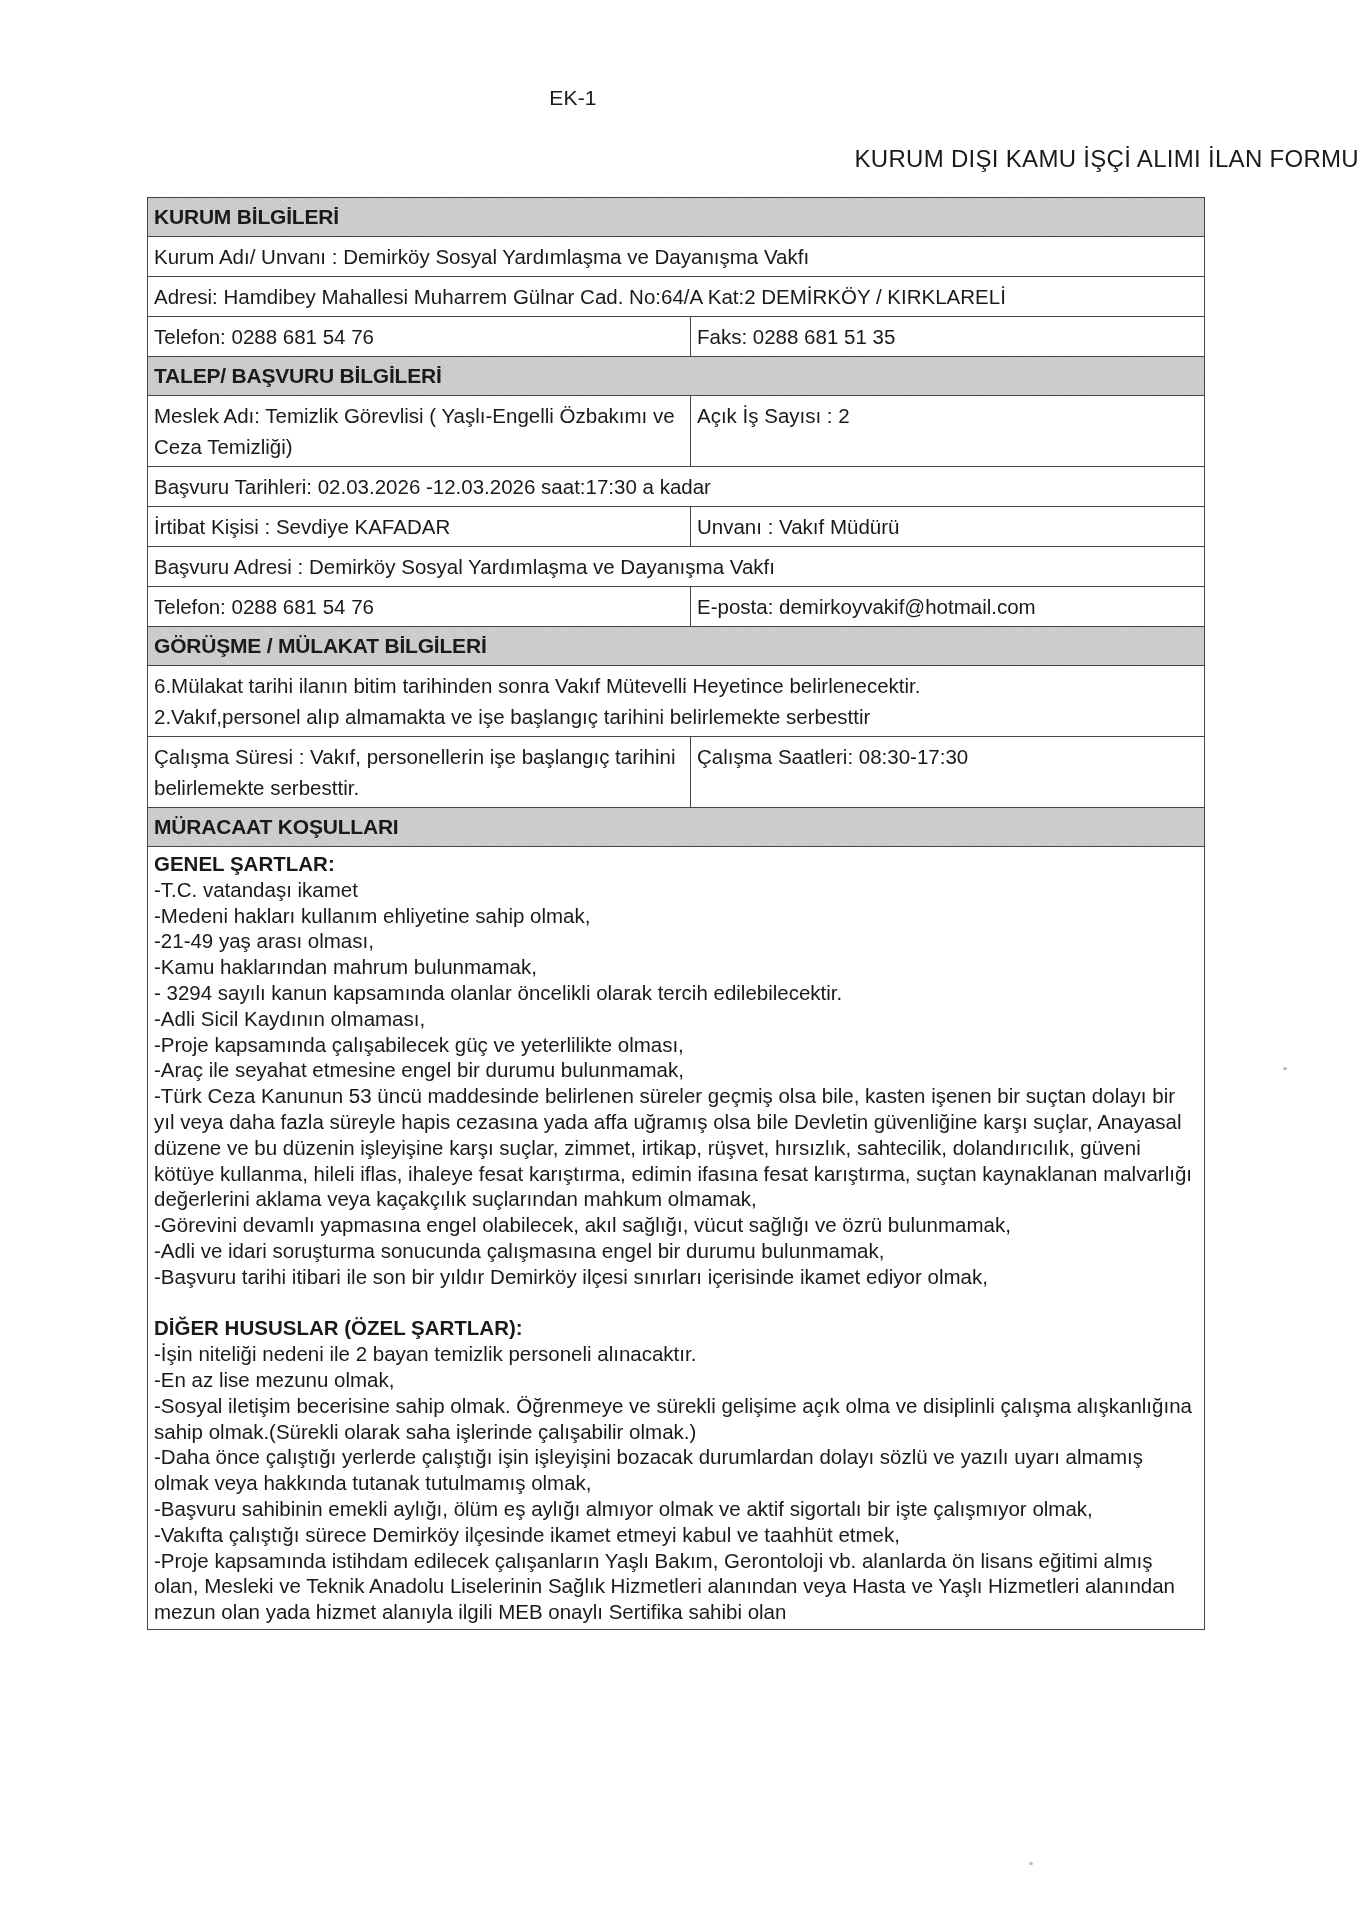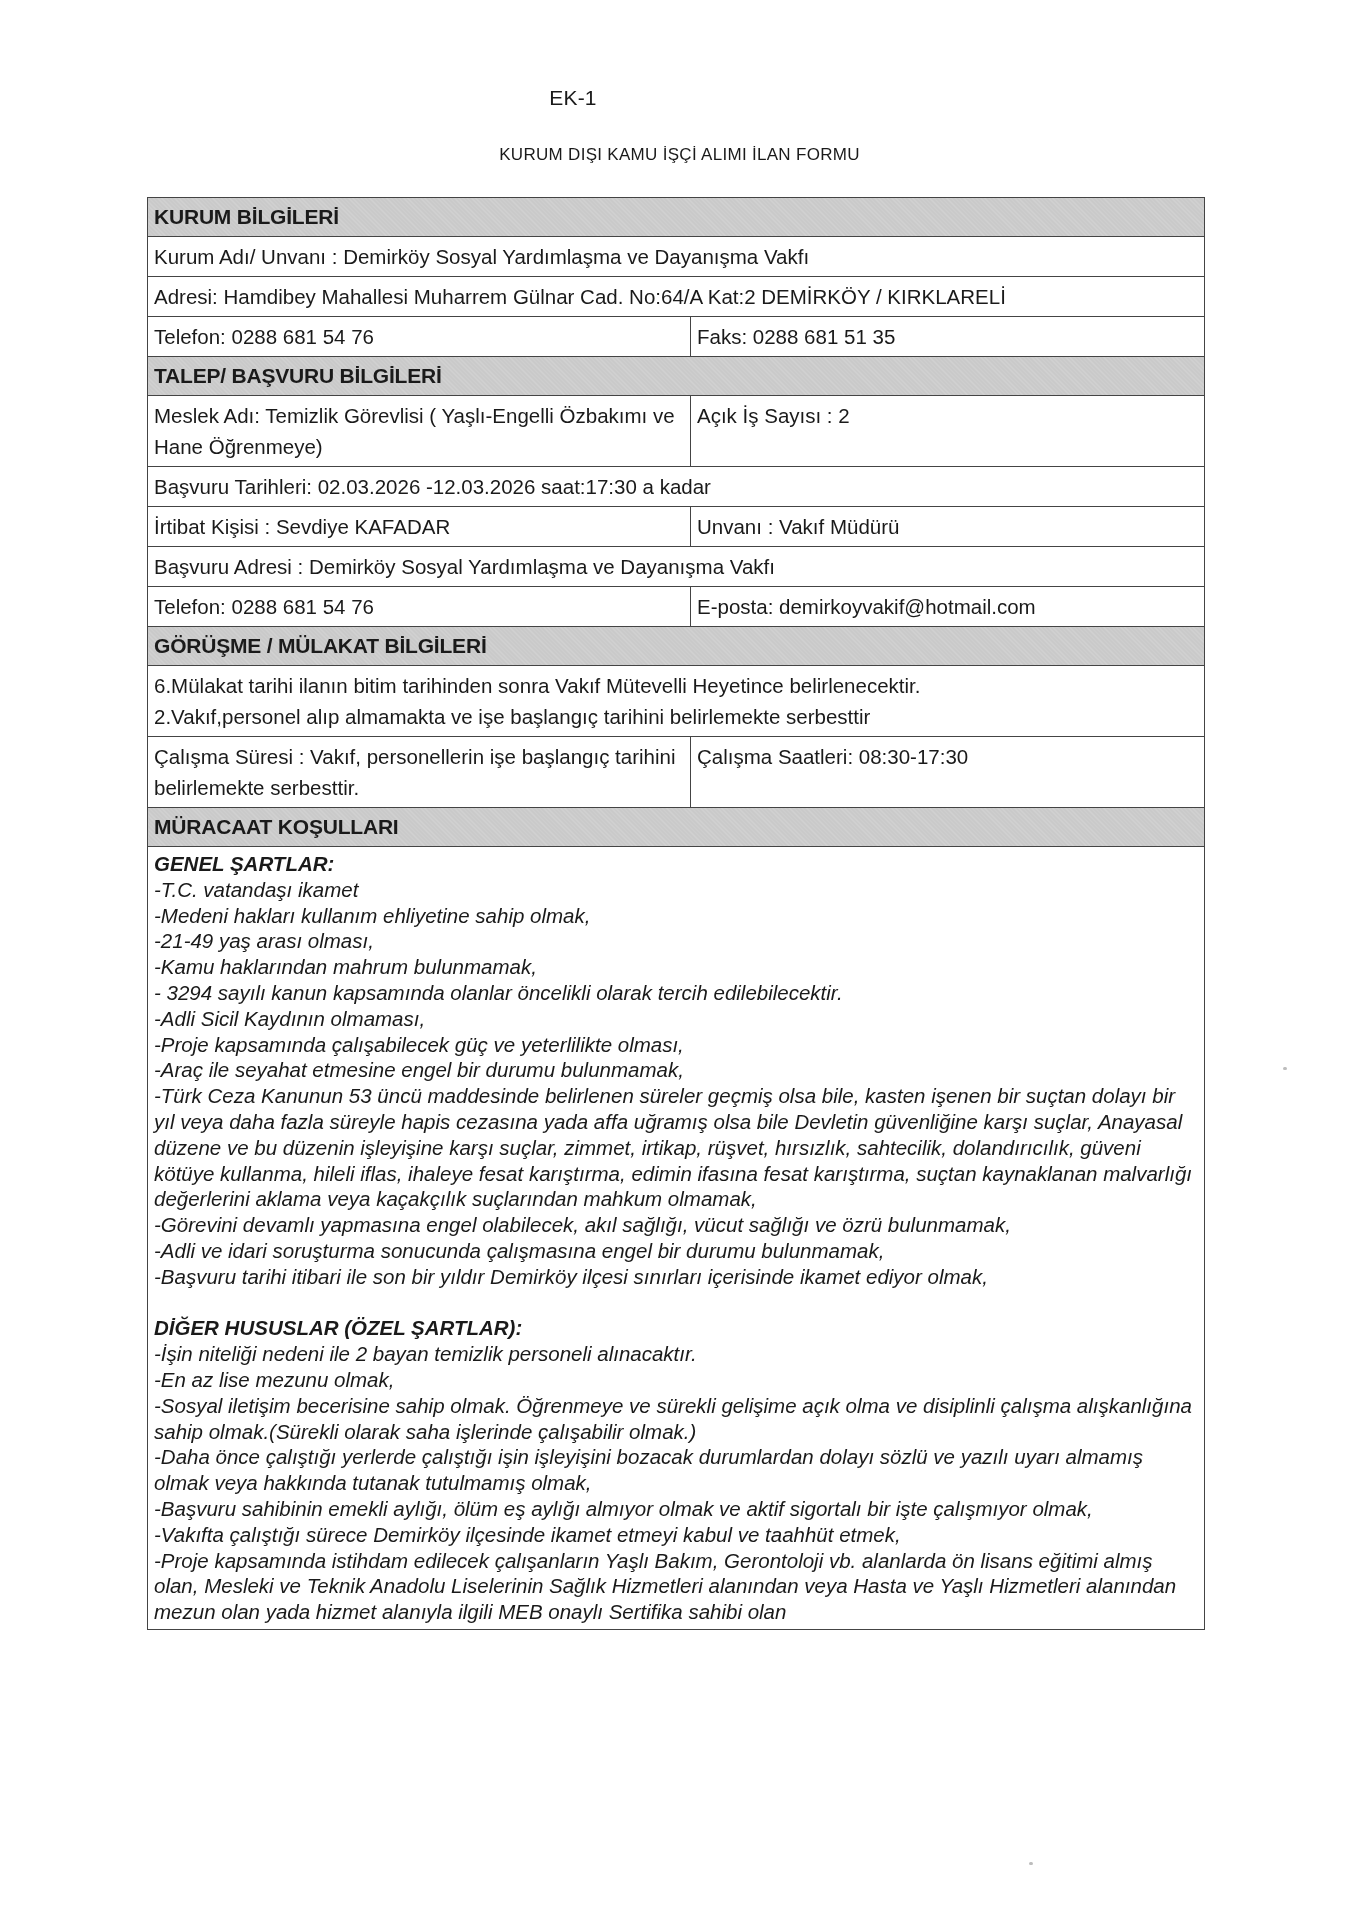--- a/index.html
+++ b/index.html
@@ -7,41 +7,41 @@
     width: 1359px; height: 1920px; position: relative; overflow: hidden;
     font-family: "Liberation Sans", "DejaVu Sans", sans-serif;
     color: #1a1a1a;
   }
   .ek {
     position: absolute; left: 0; width: 1146px; top: 86px;
     text-align: center; font-size: 21px; letter-spacing: 0.2px;
   }
   .form-title {
     position: absolute; left: 0; width: 1359px; top: 145px;
-    text-align: center; font-size: 17px; letter-spacing: 0.3px;
+    text-align: right; font-size: 24px; letter-spacing: 0.3px;
   }
   table.form {
     position: absolute; left: 147px; top: 197px; width: 1057px;
     border-collapse: collapse; table-layout: fixed;
     font-size: 20.5px; line-height: 31px;
   }
   table.form td {
     border: 1.5px solid #444; padding: 4px 6px; vertical-align: top;
     white-space: normal;
   }
   col.c1 { width: 543px; }
   col.c2 { width: 514px; }
   td.hdr {
     background-color: #c9c9c9;
     background-image: repeating-linear-gradient(45deg, rgba(255,255,255,0.18) 0 1px, transparent 1px 3px);
     font-weight: bold; font-size: 21px; height: 30px; line-height: 30px;
     letter-spacing: -0.2px;
   }
   td.tall { padding-top: 2px; padding-bottom: 4px; }
-  td.conditions { padding-top: 0; padding-bottom: 2px; line-height: 25.8px; font-style: italic; }
+  td.conditions { padding-top: 0; padding-bottom: 2px; line-height: 25.8px; }
   .sub-head { font-weight: bold; }
   .gap { height: 25.8px; }
   .speck { position: absolute; width: 4px; height: 3px; background: #bdbdbd; border-radius: 2px; }
 </style>
 </head>
 <body>
 
 <div class="ek">EK-1</div>
 <div class="form-title">KURUM DIŞI KAMU İŞÇİ ALIMI İLAN FORMU</div>
 
@@ -63,21 +63,21 @@
     </tr>
     <tr>
       <td>Telefon: 0288 681 54 76</td>
       <td>Faks: 0288 681 51 35</td>
     </tr>
 
     <tr>
       <td class="hdr" colspan="2">TALEP/ BAŞVURU BİLGİLERİ</td>
     </tr>
     <tr>
-      <td class="tall">Meslek Adı: Temizlik Görevlisi ( Yaşlı-Engelli Özbakımı ve Hane Öğrenmeye)</td>
+      <td class="tall">Meslek Adı: Temizlik Görevlisi ( Yaşlı-Engelli Özbakımı ve Ceza Temizliği)</td>
       <td class="tall">Açık İş Sayısı : 2</td>
     </tr>
     <tr>
       <td colspan="2">Başvuru Tarihleri: 02.03.2026 -12.03.2026  saat:17:30 a kadar</td>
     </tr>
     <tr>
       <td>İrtibat Kişisi : Sevdiye KAFADAR</td>
       <td>Unvanı : Vakıf Müdürü</td>
     </tr>
     <tr>

